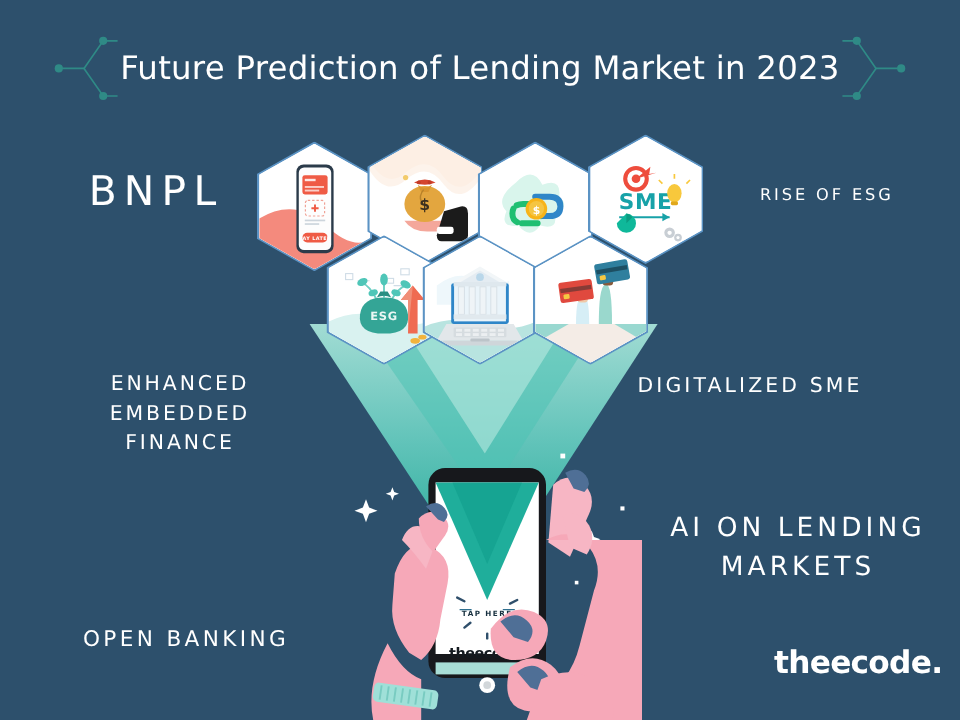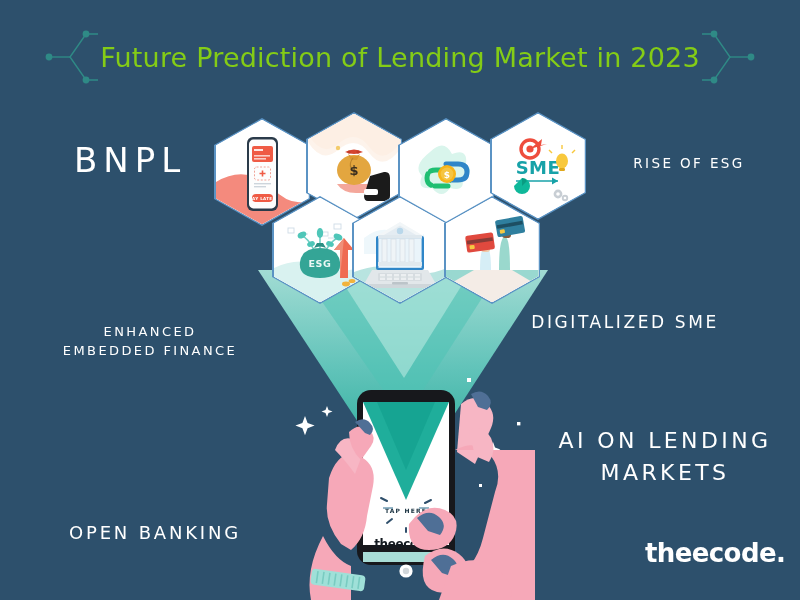--- a/index.html
+++ b/index.html
@@ -4,21 +4,21 @@
 <style>
   html,body{margin:0;padding:0;background:#2b4f6b;}
   body{width:800px;height:600px;overflow:hidden;
        font-family:"Liberation Sans",sans-serif;}
   #stage{position:relative;width:800px;height:600px;
          background:#2d506c;overflow:hidden;}
 
   
   .title-wrap{position:absolute;left:0;top:28px;width:800px;height:58px;
               display:flex;align-items:center;justify-content:center;gap:0;}
-  .title-text{color:#84cc16;font-size:27px;letter-spacing:.2px;
+  .title-text{color:#ffffff;font-size:27px;letter-spacing:.2px;
               font-family:"DejaVu Sans",sans-serif;font-weight:400;
               white-space:nowrap;}
   .bracket{width:70px;height:58px;flex:0 0 auto;}
   .bracket svg{display:block;}
 
   
   #hexwrap{position:absolute;left:212px;top:112px;width:380px;height:196px;}
   .hexborder{position:absolute;width:96px;height:108px;
        clip-path:polygon(50% 0%,100% 25%,100% 75%,50% 100%,0% 75%,0% 25%);
        background:#5b93c4;}
@@ -29,21 +29,21 @@
 
   
   #funnel{position:absolute;left:0;top:0;width:800px;height:600px;
           pointer-events:none;}
 
   
   .lbl{position:absolute;color:#ffffff;text-align:center;
        font-family:"DejaVu Sans",sans-serif;font-weight:400;line-height:1.45;}
   #lbl-bnpl{left:40px;top:136px;width:180px;font-size:34px;letter-spacing:6px;}
   #lbl-esg{left:594px;top:154px;width:190px;font-size:13.5px;letter-spacing:2.4px;}
-  #lbl-eef{left:45px;top:308px;width:210px;font-size:13px;letter-spacing:2.4px;margin-top:15px;}
+  #lbl-eef{left:45px;top:308px;width:210px;font-size:17px;letter-spacing:2.4px;}
   #lbl-dsme{left:505px;top:310px;width:240px;font-size:17px;letter-spacing:2.6px;text-align:center;}
   #lbl-ai{left:540px;top:425px;width:250px;font-size:22px;letter-spacing:3.4px;}
   #lbl-ob{left:30px;top:520px;width:250px;font-size:18px;letter-spacing:2.8px;}
 
   
   #logo{position:absolute;left:645px;top:538px;color:#fff;font-size:26px;
         font-family:"DejaVu Sans",sans-serif;font-weight:700;letter-spacing:-.6px;}
   #logo .dot{color:#fff;}
 
   

